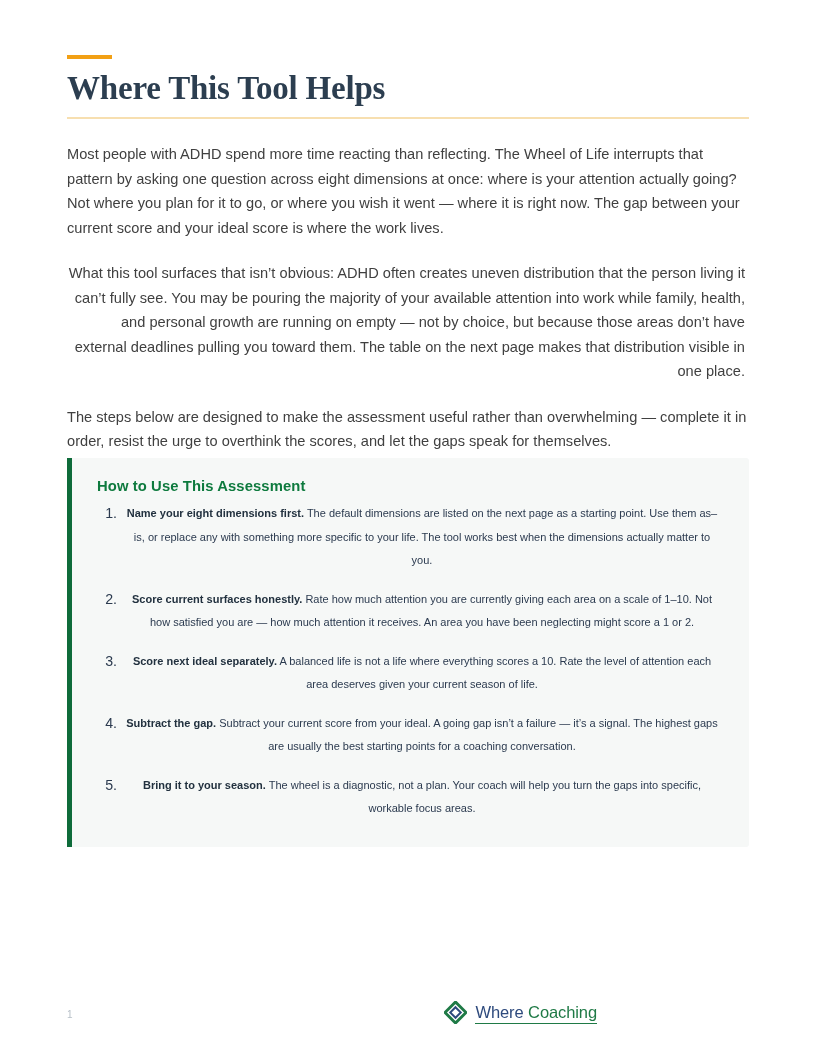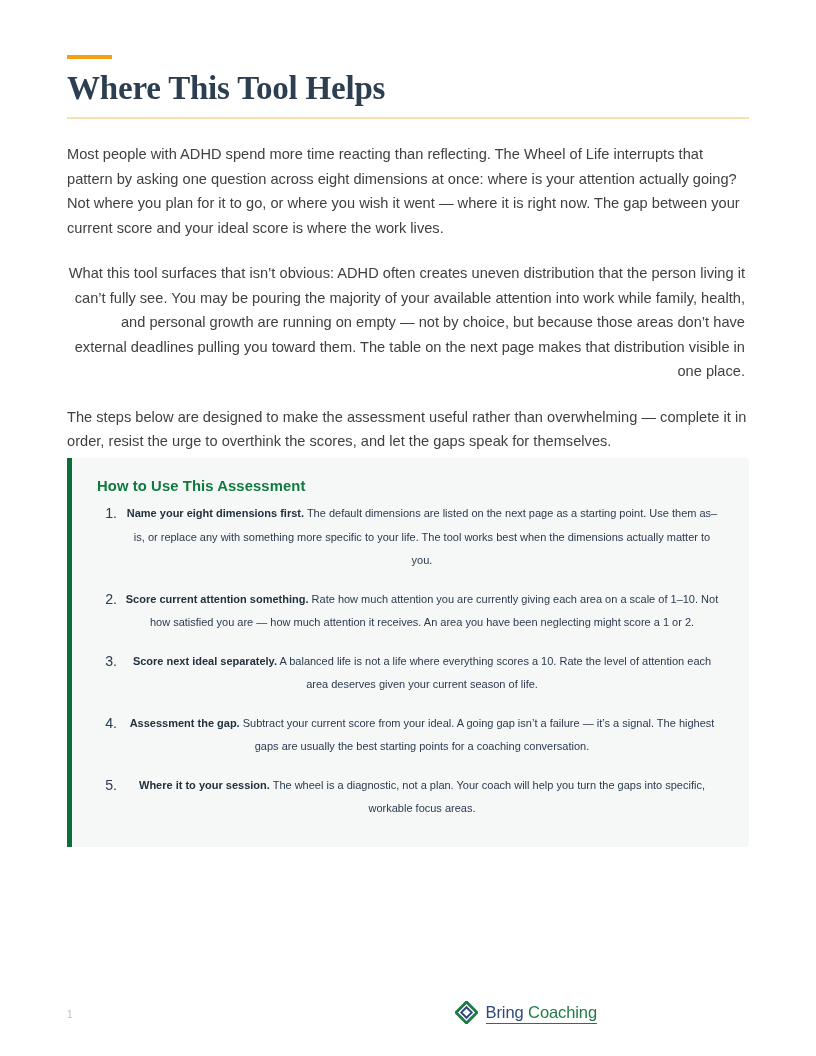--- a/index.html
+++ b/index.html
@@ -192,37 +192,37 @@
     <p class="para para-steps">The steps below are designed to make the assessment useful rather than overwhelming — complete it in order, resist the urge to overthink the scores, and let the gaps speak for themselves.</p>
   </div>
 
   <div class="callout">
     <h2 class="callout-title">How to Use This Assessment</h2>
     <ol class="steps">
       <li class="step">
         <b>Name your eight dimensions first.</b><span> The default dimensions are listed on the next page as a starting point. Use them as–is, or replace any with something more specific to your life. The tool works best when the dimensions actually matter to you.</span>
       </li>
       <li class="step">
-        <b>Score current attention something.</b><span> Rate how much attention you are currently giving each area on a scale of 1–10. Not how satisfied you are — how much attention it receives. An area you have been neglecting might score a 1 or 2.</span>
+        <b>Score current surfaces honestly.</b><span> Rate how much attention you are currently giving each area on a scale of 1–10. Not how satisfied you are — how much attention it receives. An area you have been neglecting might score a 1 or 2.</span>
       </li>
       <li class="step">
         <b>Score next ideal separately.</b><span> A balanced life is not a life where everything scores a 10. Rate the level of attention each area deserves given your current season of life.</span>
       </li>
       <li class="step">
-        <b>Assessment the gap.</b><span> Subtract your current score from your ideal. A going gap isn’t a failure — it’s a signal. The highest gaps are usually the best starting points for a coaching conversation.</span>
-      </li>
-      <li class="step">
-        <b>Where it to your session.</b><span> The wheel is a diagnostic, not a plan. Your coach will help you turn the gaps into specific, workable focus areas.</span>
+        <b>Subtract the gap.</b><span> Subtract your current score from your ideal. A going gap isn’t a failure — it’s a signal. The highest gaps are usually the best starting points for a coaching conversation.</span>
+      </li>
+      <li class="step">
+        <b>Bring it to your season.</b><span> The wheel is a diagnostic, not a plan. Your coach will help you turn the gaps into specific, workable focus areas.</span>
       </li>
     </ol>
   </div>
 
   <div class="page-number">1</div>
 
   <div class="footer-logo">
     <svg class="logo-mark" viewBox="0 0 48 48">
       <polygon points="24,2 46,24 24,46 2,24" fill="none" stroke="#1f7a46" stroke-width="6"></polygon>
       <polygon points="24,13 35,24 24,35 13,24" fill="none" stroke="#2e4a7d" stroke-width="4"></polygon>
     </svg>
-    <span class="logo-wordmark"><span class="wm-tandem">Bring</span> <span class="wm-coaching">Coaching</span></span>
+    <span class="logo-wordmark"><span class="wm-tandem">Where</span> <span class="wm-coaching">Coaching</span></span>
   </div>
 
 </div>
 
 </body></html>

